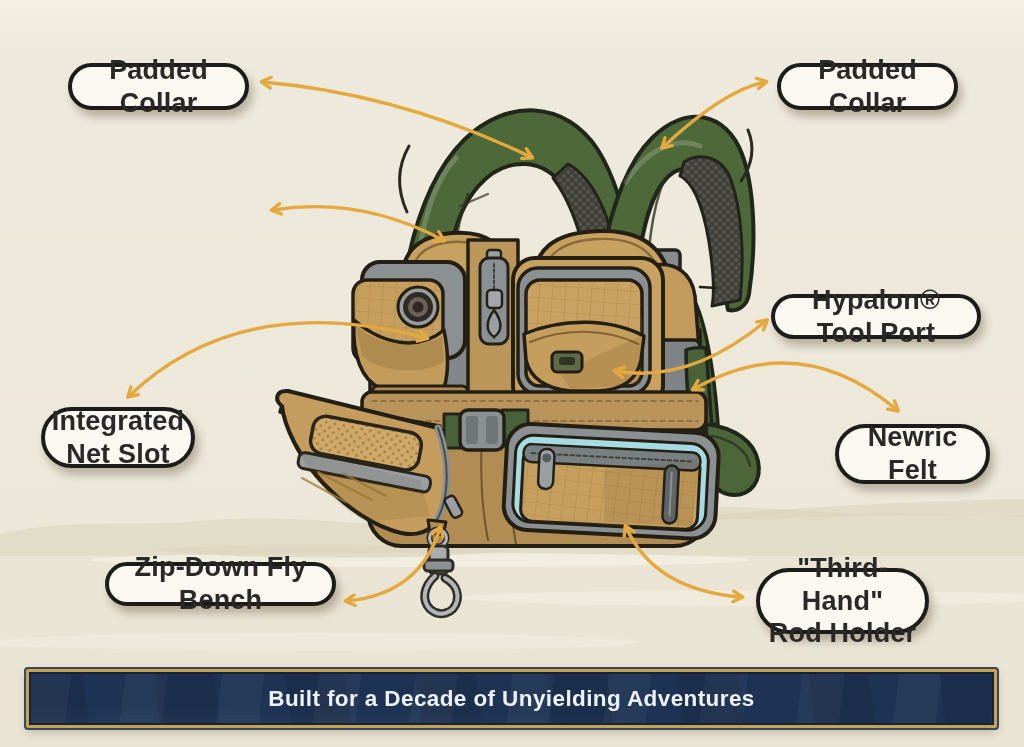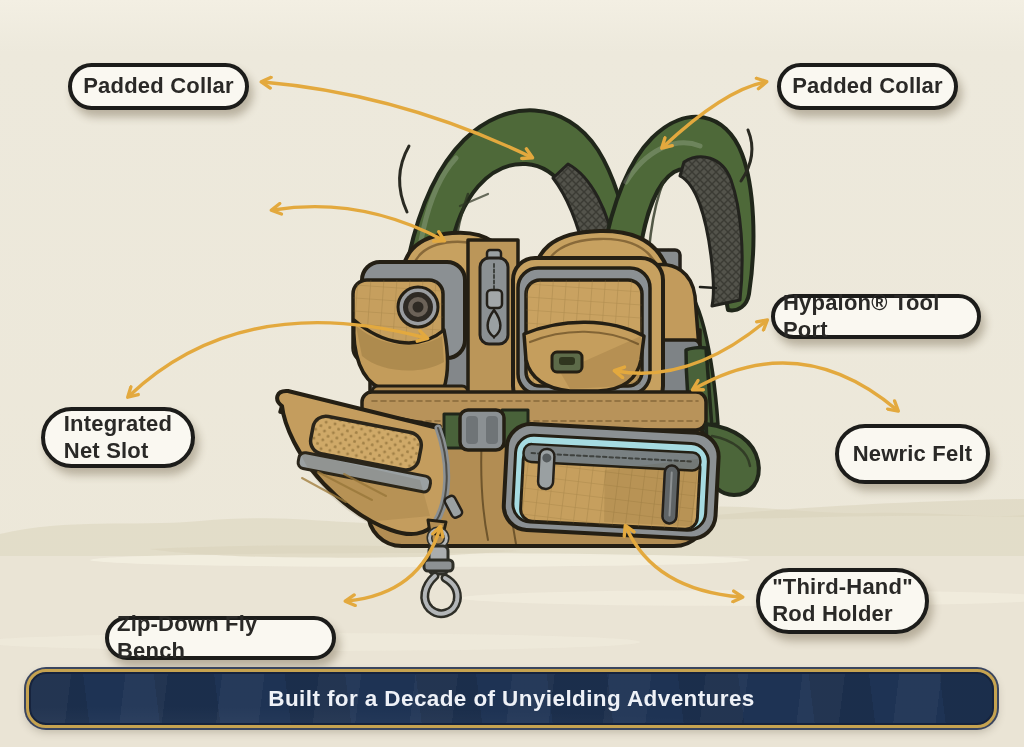--- a/index.html
+++ b/index.html
@@ -4,36 +4,36 @@
 <style>
   html,body{margin:0;padding:0;background:#ece8db;}
   .stage{
     position:relative;width:1024px;height:747px;overflow:hidden;
     font-family:"Liberation Sans","DejaVu Sans",sans-serif;
     -webkit-font-smoothing:antialiased;
   }
   .art{position:absolute;left:0;top:0;width:1024px;height:747px;display:block;}
   .pill{
     position:absolute;display:flex;align-items:center;justify-content:center;
-    box-sizing:border-box;text-align:left;
+    box-sizing:border-box;text-align:center;
     background:#faf8f1;border:4px solid #1c1c1a;border-radius:33px;
     box-shadow:4px 7px 9px rgba(80,65,35,.33);
-    font-weight:bold;font-size:22px;line-height:1.22;color:#2a2927;
+    font-weight:bold;font-size:27px;line-height:1.22;color:#2a2927;
     letter-spacing:.2px;padding:2px 8px;
   }
   .pill span{white-space:pre-line;}
   .banner{
     position:absolute;left:26px;top:669px;width:971px;height:59px;
     box-sizing:border-box;display:flex;align-items:center;justify-content:center;
     background-color:#1e3354;
     background-image:
       radial-gradient(140% 120% at 12% 130%, rgba(255,255,255,.06), transparent 55%),
       repeating-linear-gradient(97deg, rgba(255,255,255,.035) 0 42px, transparent 42px 96px),
       repeating-linear-gradient(83deg, rgba(0,0,0,.10) 0 60px, transparent 60px 130px);
-    border:3px solid #c6a350;border-radius:20px;
+    border:3px solid #c6a350;border-radius:2px;
     box-shadow:0 0 0 2px #3a455f, inset 0 0 0 2px #16233d, 0 4px 8px rgba(60,50,30,.25);
     color:#eef1f7;font-weight:bold;font-size:22.5px;letter-spacing:.4px;
   }
 </style>
 </head>
 <body>
 
 <div class="stage">
 
   <svg class="art" viewBox="0 0 1024 747">
@@ -227,21 +227,21 @@
   <div class="pill" style="left:41px;top:407px;width:154px;height:61px;">
     <span>Integrated
 Net Slot</span>
   </div>
   <div class="pill" style="left:771px;top:294px;width:210px;height:45px;">
     <span>Hypalon® Tool Port</span>
   </div>
   <div class="pill" style="left:835px;top:424px;width:155px;height:60px;">
     <span>Newric Felt</span>
   </div>
-  <div class="pill" style="left:105px;top:616px;width:231px;height:44px;">
+  <div class="pill" style="left:105px;top:562px;width:231px;height:44px;">
     <span>Zip-Down Fly Bench</span>
   </div>
   <div class="pill" style="left:756px;top:568px;width:173px;height:66px;">
     <span>"Third-Hand"
 Rod Holder</span>
   </div>
 
   <div class="banner">
     <span>Built for a Decade of Unyielding Adventures</span>
   </div>

